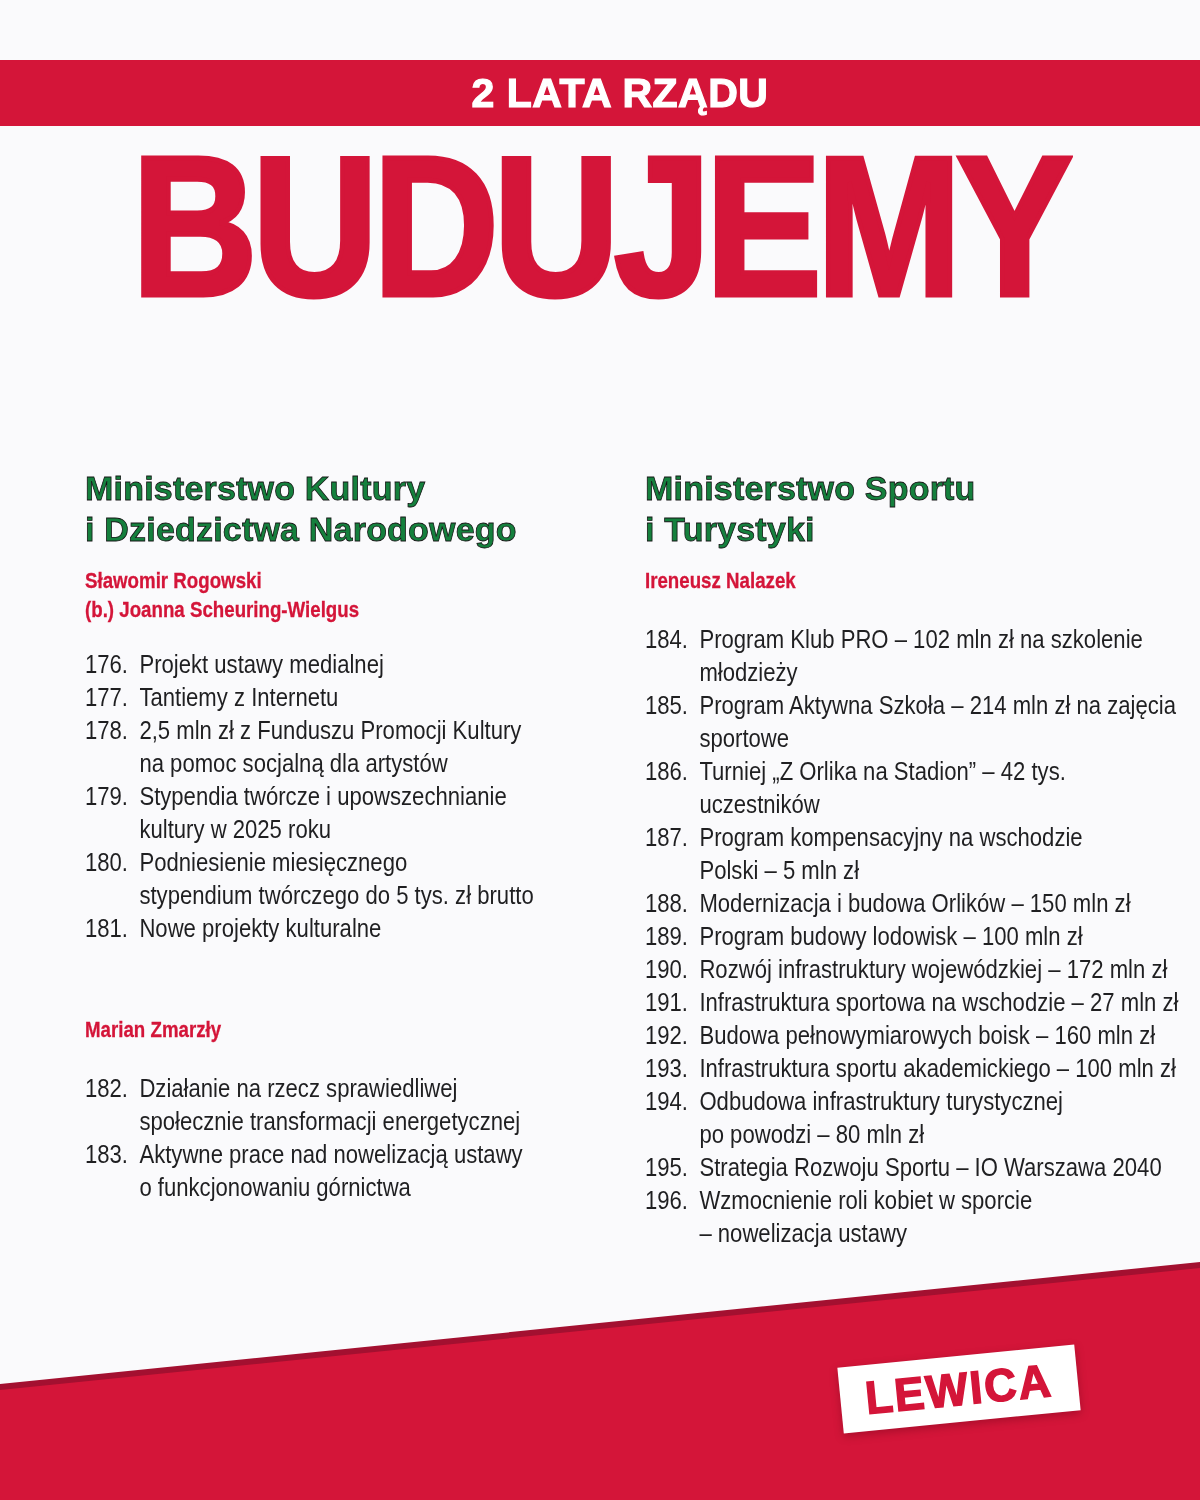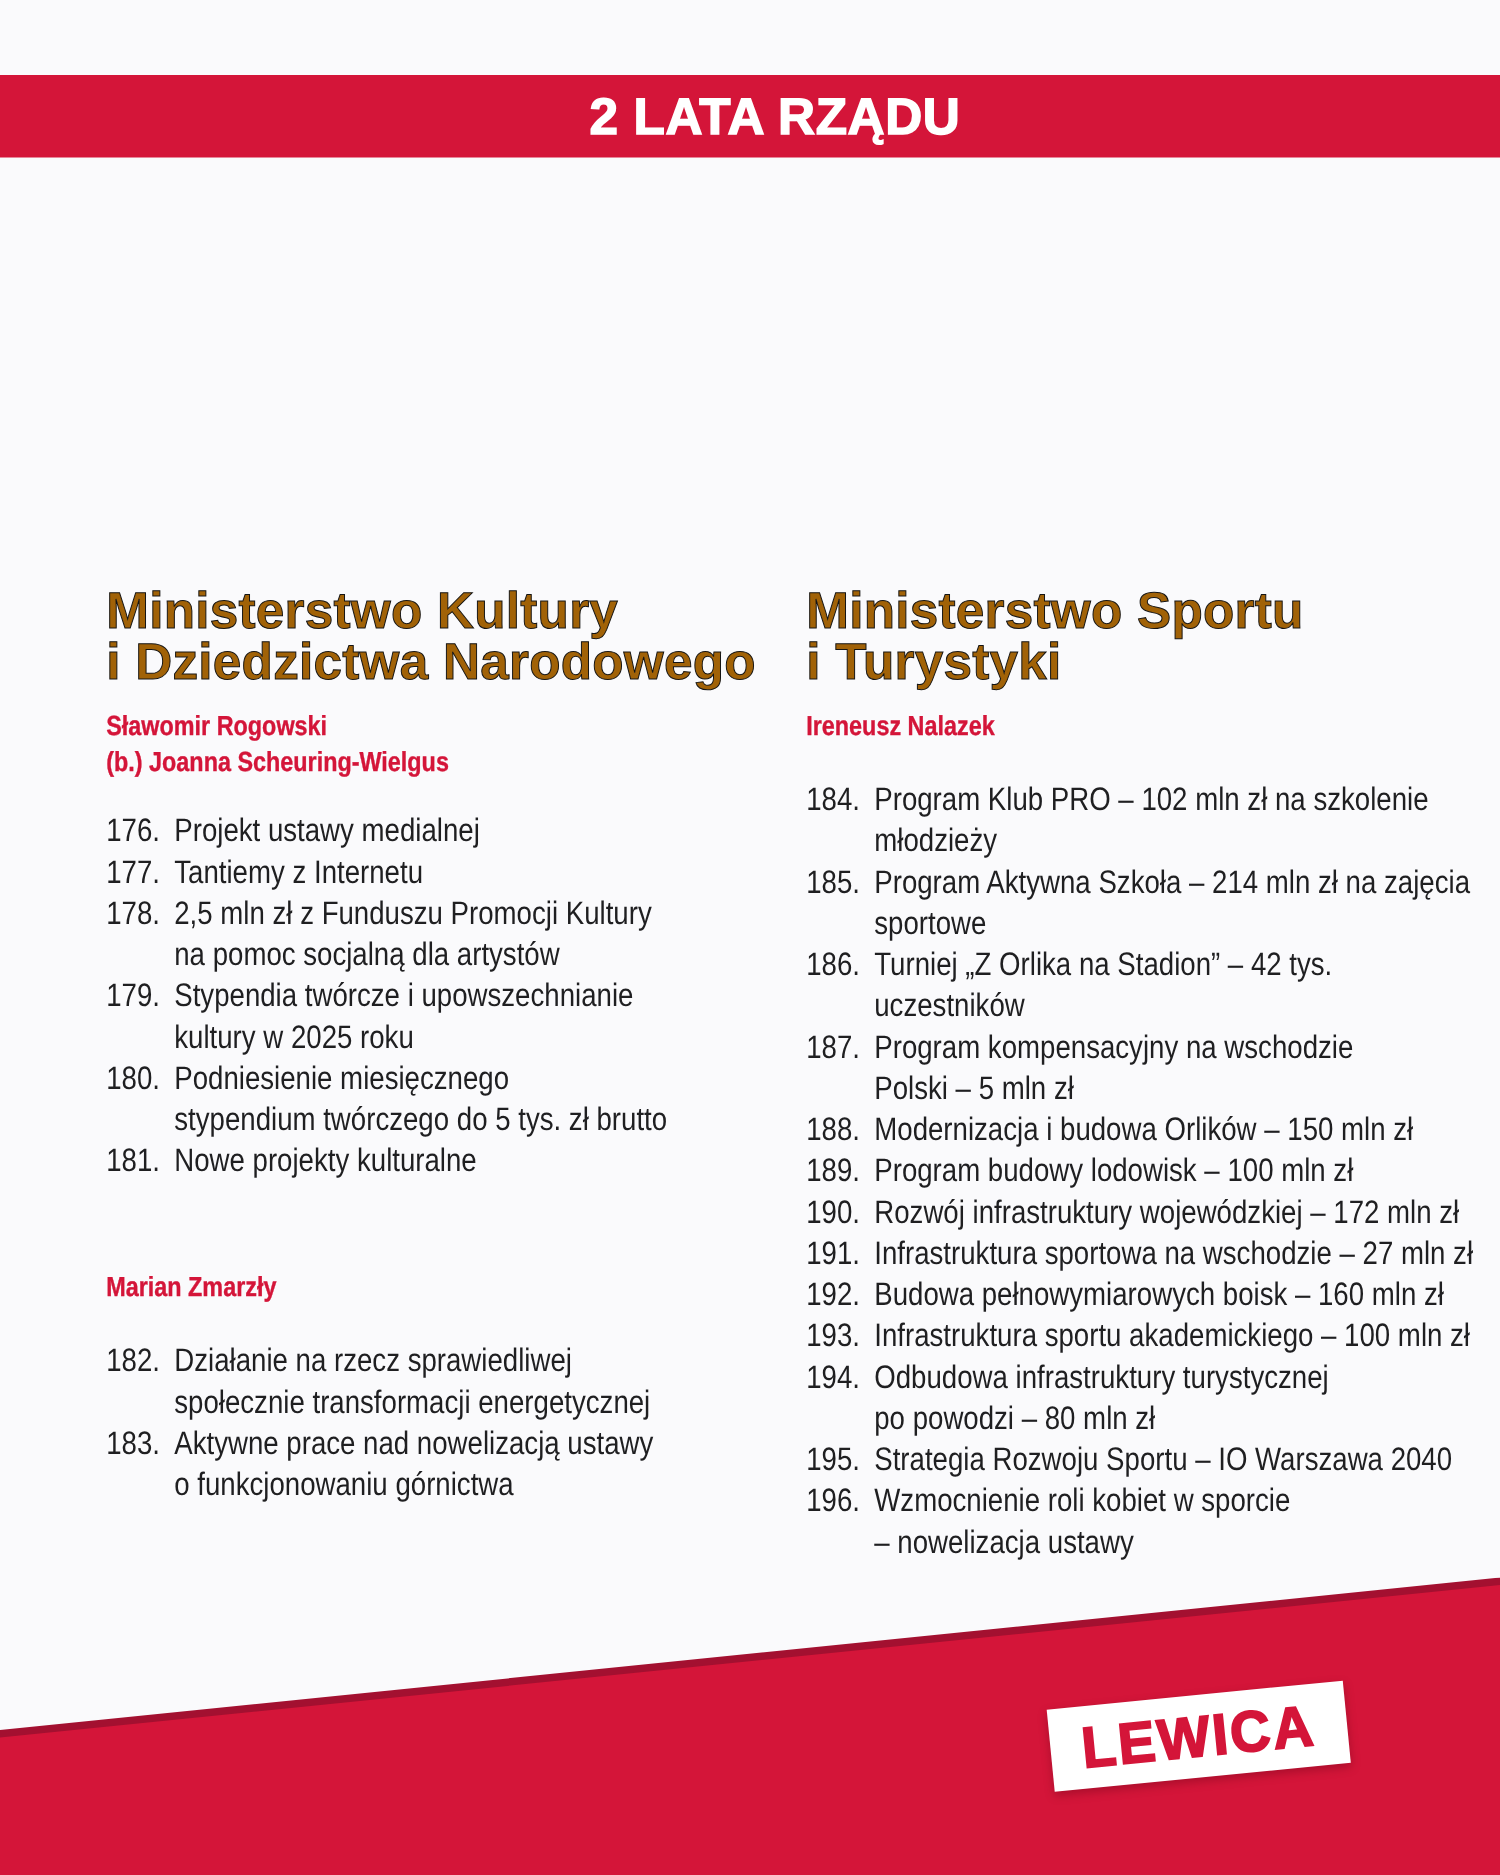--- a/index.html
+++ b/index.html
@@ -32,21 +32,21 @@
     display:inline-block;font-size:126px;line-height:1;font-weight:700;
     letter-spacing:-3px;transform:scaleX(.88);transform-origin:center top;
     -webkit-text-stroke:3.5px #D41539;white-space:nowrap;
   }
   
   .col{position:absolute;}
   .col-kultura{left:85px;top:468px;width:612px;}
   .col-energia{left:85px;top:1000px;width:612px;}
   .col-sport{left:645px;top:468px;width:648px;}
   .sec-heading{
-    margin:0;font-size:41px;line-height:41px;font-weight:700;color:#a16207;
+    margin:0;font-size:34px;line-height:41px;font-weight:700;color:#15803d;
     letter-spacing:.2px;white-space:pre-line;-webkit-text-stroke:.8px #141414;
   }
   .cond{transform:scaleX(.85);transform-origin:0 0;}
   .col-kultura .cond{width:612px;}
   .col-energia .cond{width:612px;}
   .col-sport .cond{width:648px;}
   .ministers{
     margin-top:16px;font-size:22px;line-height:29px;font-weight:700;color:#D41539;
     white-space:pre-line;-webkit-text-stroke:.3px #D41539;
   }
@@ -79,20 +79,23 @@
   }
 </style>
 </head>
 <body>
 
 <div class="banner">
   <span class="banner-text">2 LATA RZĄDU</span>
 </div>
 
 <div class="title-wrap">
+  <div>
+    <span class="title-line1">BUDUJEMY</span>
+  </div>
 </div>
 
 <section class="col col-kultura">
   <h2 class="sec-heading">Ministerstwo Kultury
 i Dziedzictwa Narodowego</h2>
   <div class="cond">
     <div class="ministers">Sławomir Rogowski
 (b.) Joanna Scheuring-Wielgus</div>
     <div class="list">
       <div class="item">

